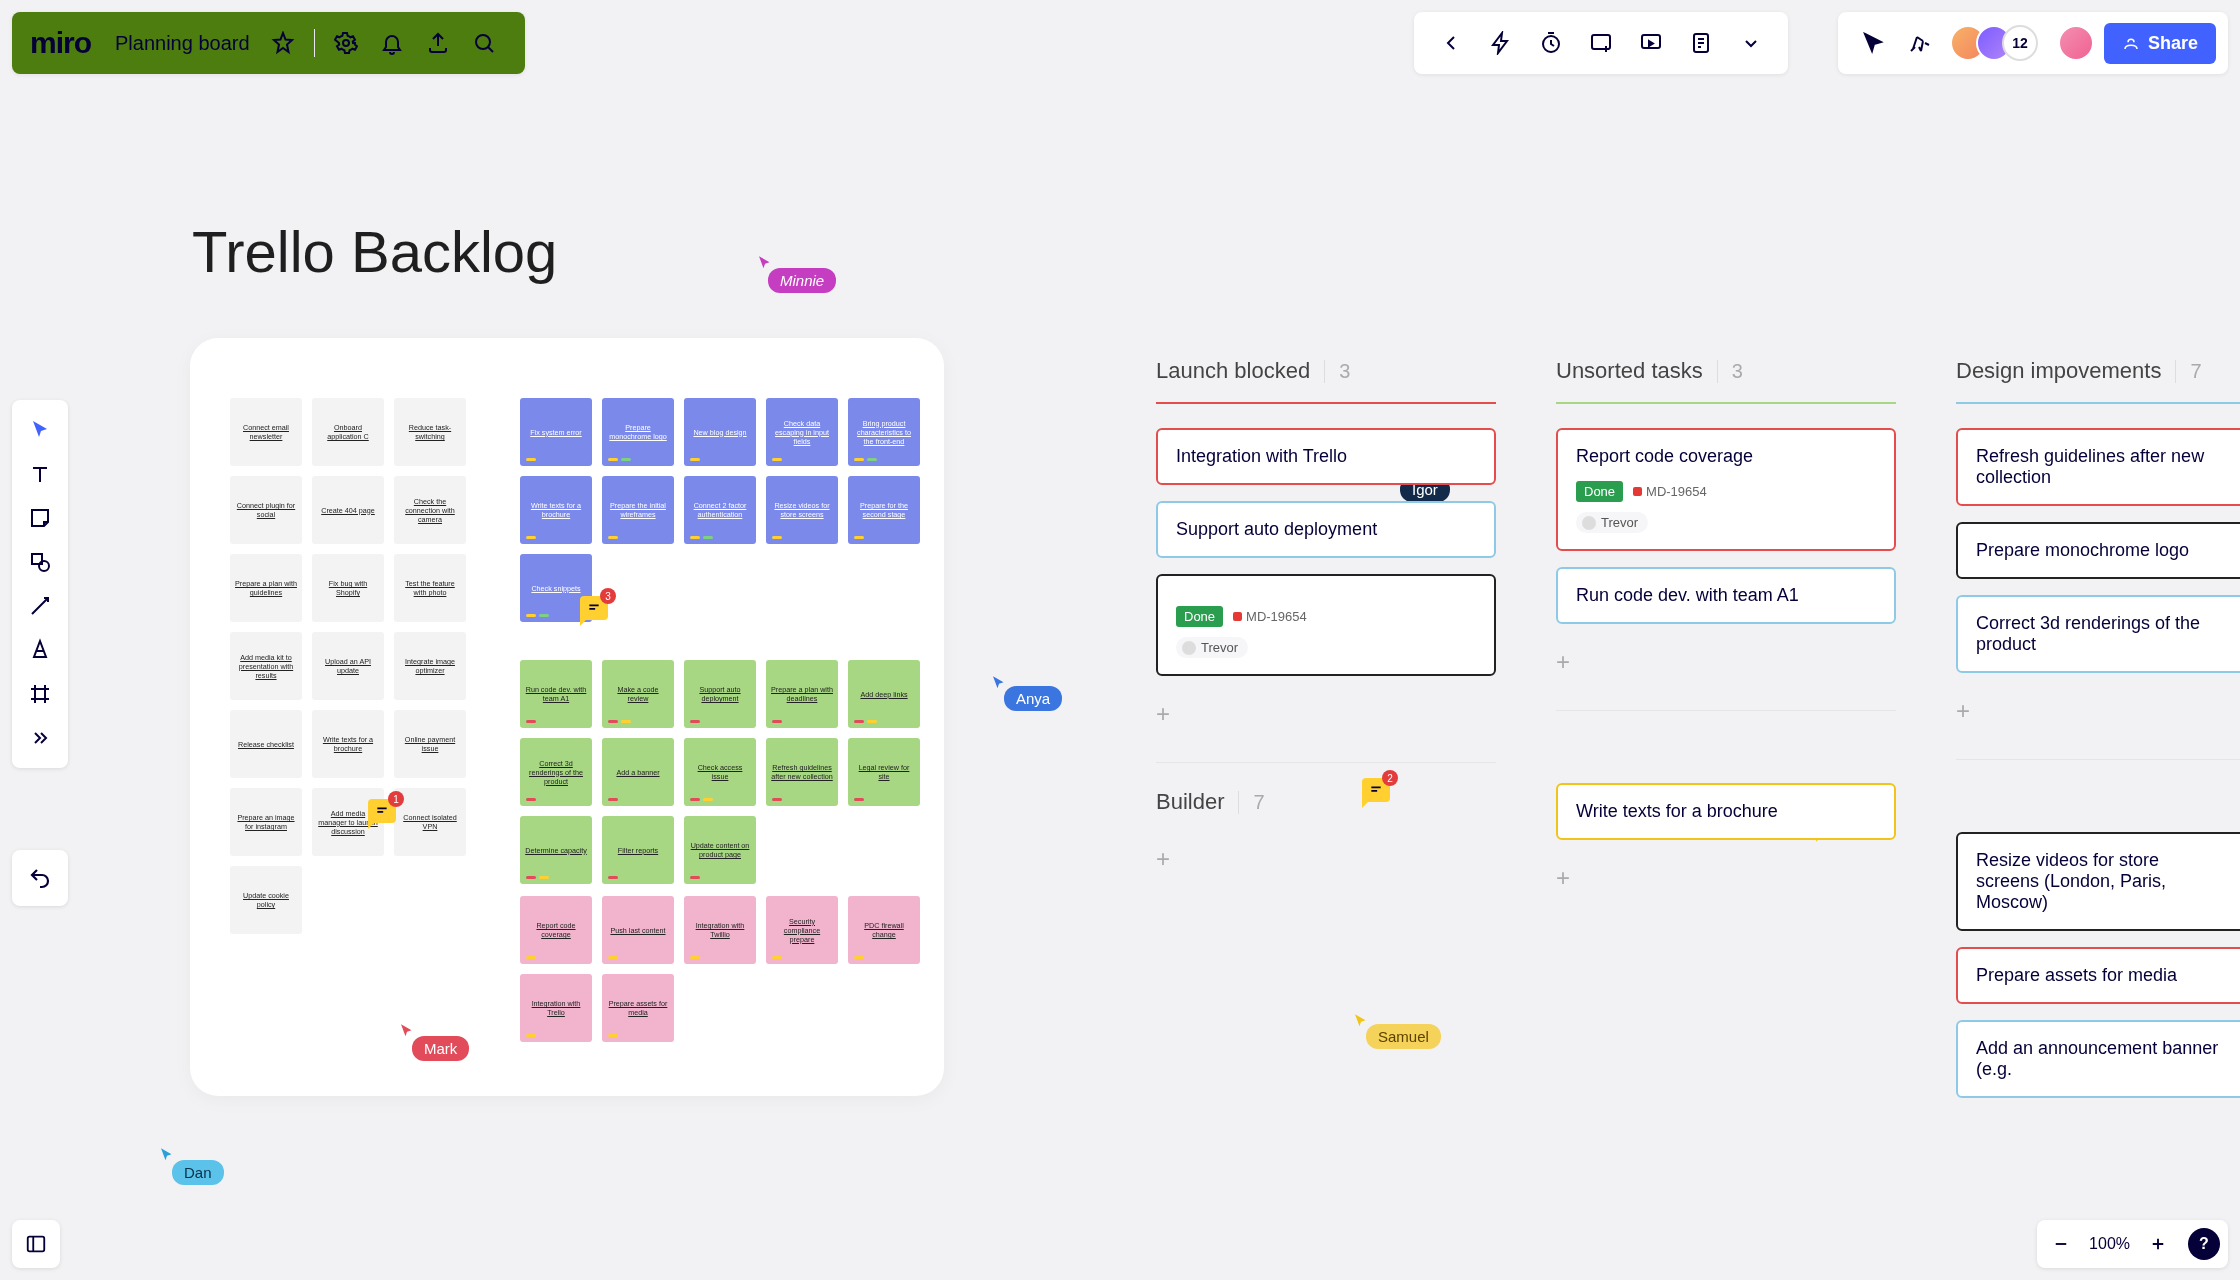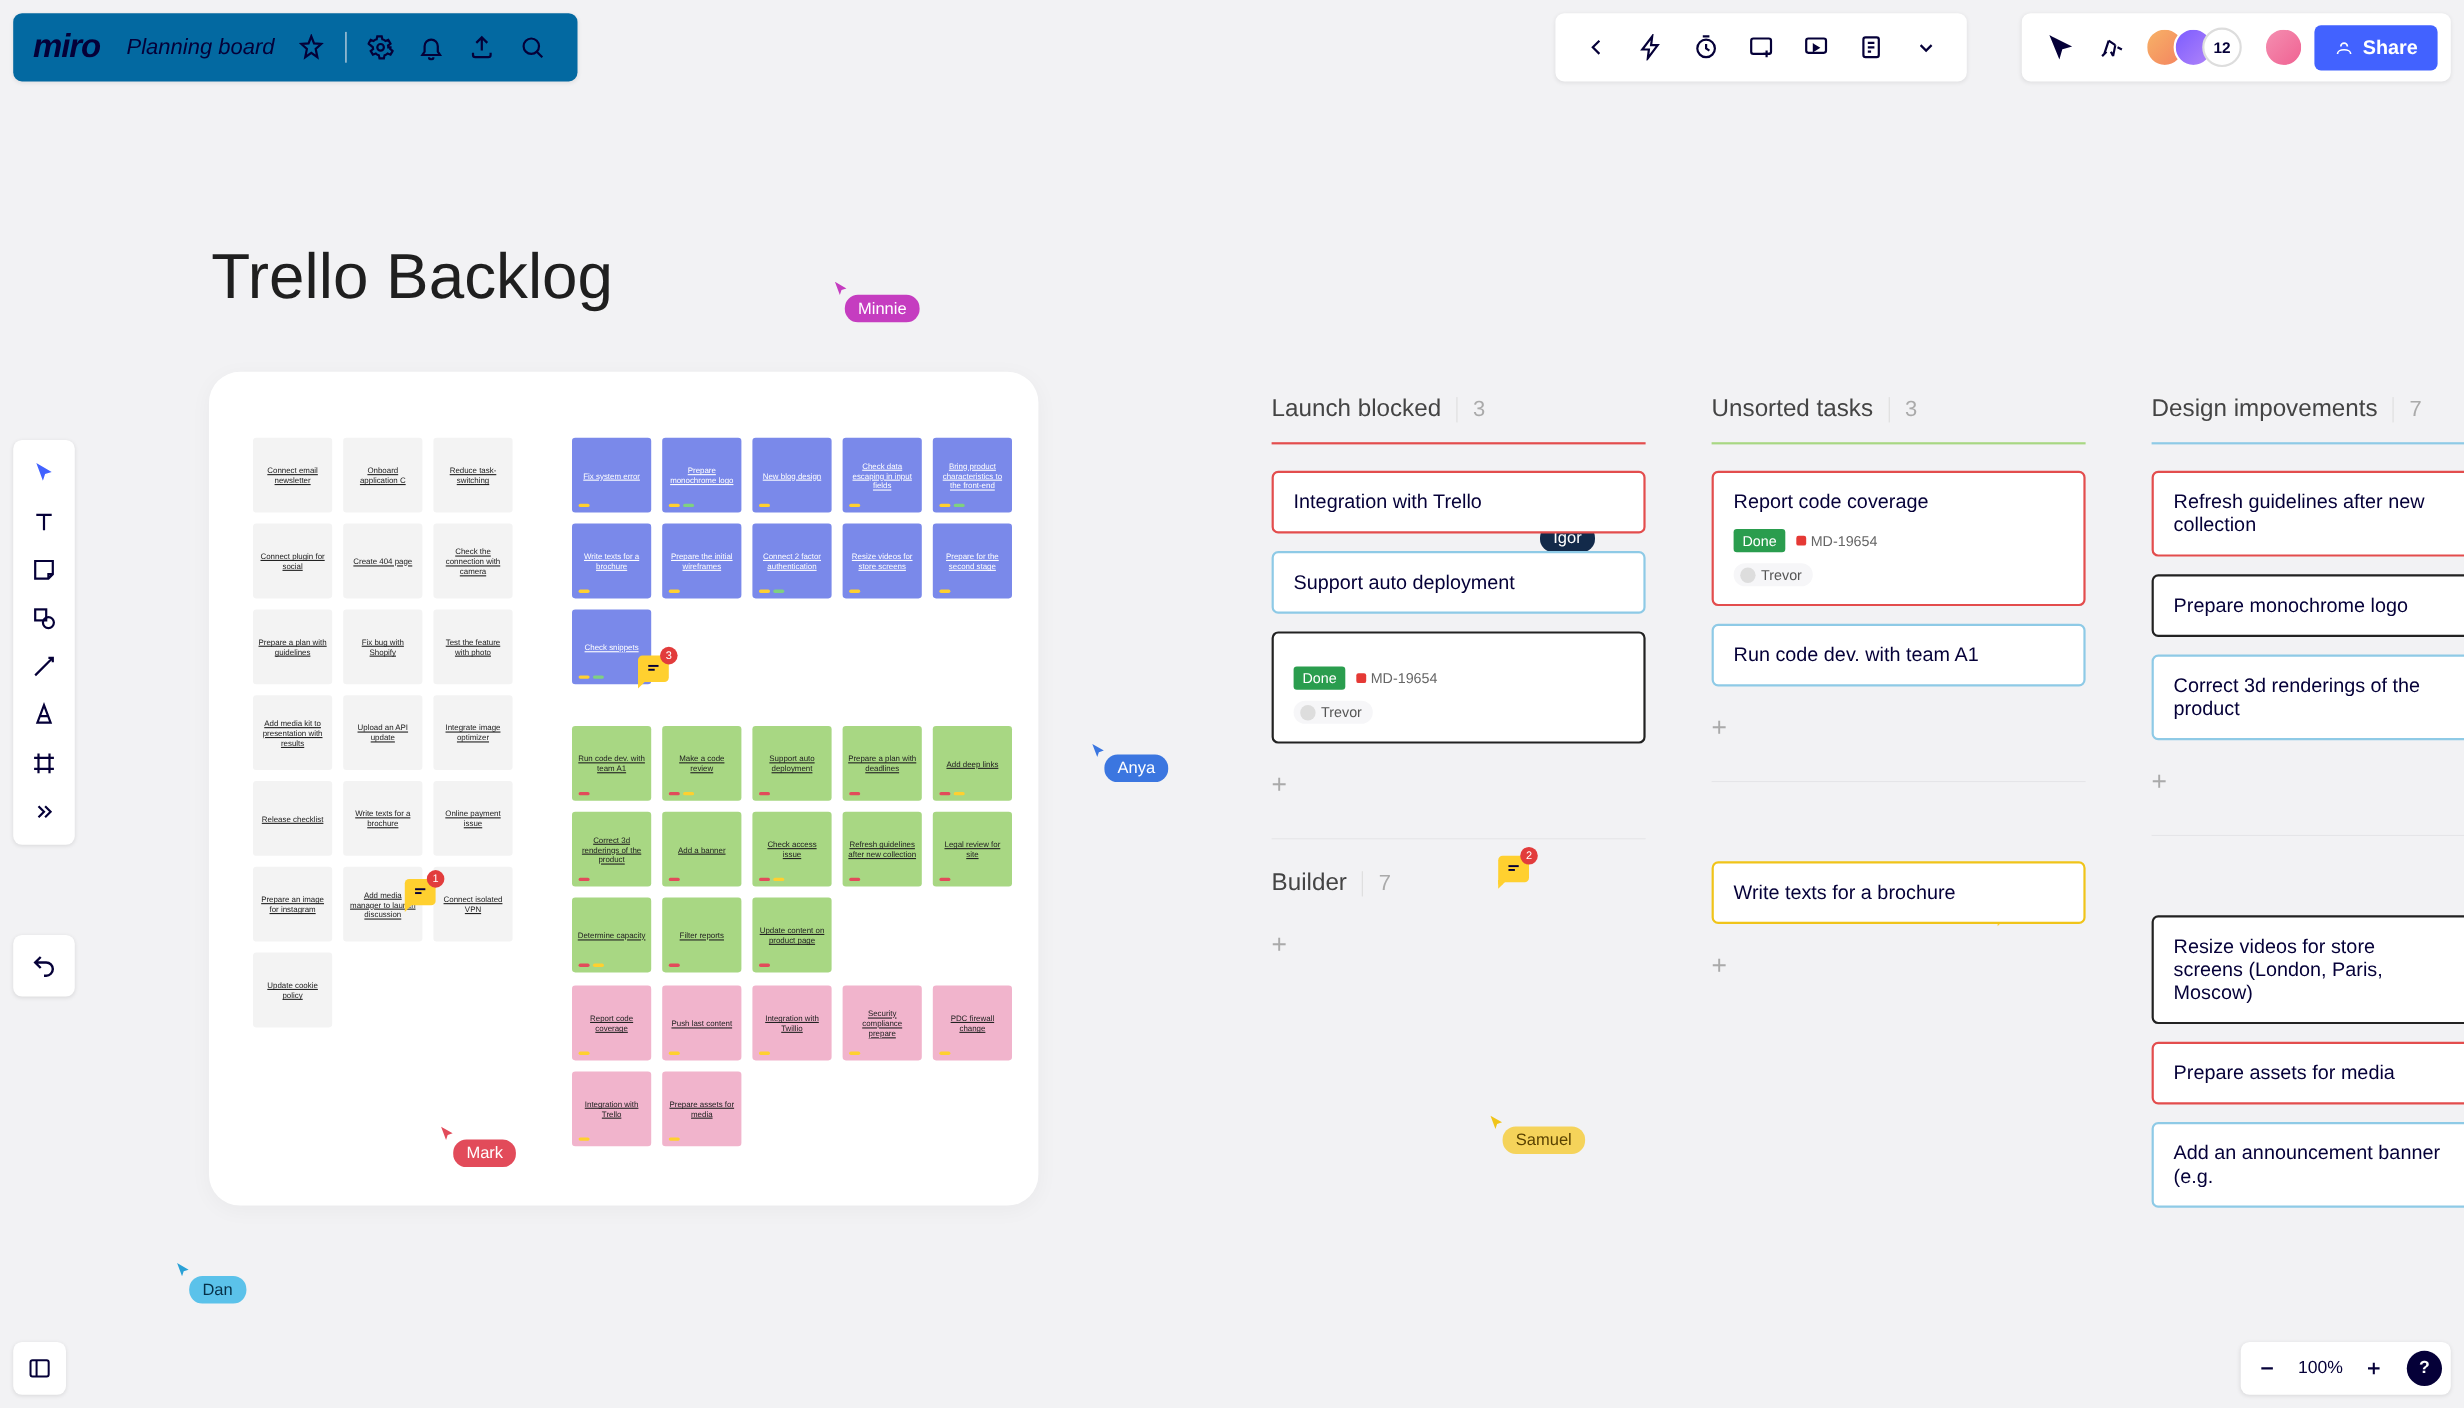--- a/index.html
+++ b/index.html
@@ -1,19 +1,19 @@
 <!DOCTYPE html>
 <html><head>
 <meta charset="utf-8">
 <style>
 * { box-sizing: border-box; margin: 0; padding: 0; }
 body { font-family: -apple-system, BlinkMacSystemFont, "Segoe UI", Helvetica, Arial, sans-serif; background:#f2f2f4; width:2240px; height:1280px; overflow:hidden; position:relative; color:#050038;}
 
 
-.hdr-left { position:absolute; top:12px; left:12px; height:62px; background:#0369a1; border-radius:8px; display:flex; align-items:center; padding:0 18px; box-shadow:0 1px 4px rgba(0,0,0,0.08);font-style:italic;}
+.hdr-left { position:absolute; top:12px; left:12px; height:62px; background:#4d7c0f; border-radius:8px; display:flex; align-items:center; padding:0 18px; box-shadow:0 1px 4px rgba(0,0,0,0.08);}
 .logo { font-size:30px; font-weight:900; letter-spacing:-1px; margin-right:24px;}
 .boardname { font-size:20px; font-weight:500; margin-right:10px;}
 .hdr-icn { width:34px; height:34px; display:flex; align-items:center; justify-content:center; margin:0 6px; cursor:pointer; color:#050038;}
 .hdr-icn svg { width:24px; height:24px; stroke:#050038; stroke-width:2; fill:none;}
 .divider { width:1px; height:28px; background:#e8e8ec; margin:0 8px;}
 
 
 .hdr-midright { position:absolute; top:12px; right:452px; height:62px; background:#fff; border-radius:8px; display:flex; align-items:center; padding:0 12px; box-shadow:0 1px 4px rgba(0,0,0,0.08);}
 .hdr-midright .hdr-icn { margin:0 8px;}
 
@@ -349,21 +349,21 @@
           <rect x="4" y="12" width="10" height="3"></rect>
         </svg>
         <div class="comment-count">1</div>
       </div>
   </div>
 
   <div class="cursor-wrap" style="left:756px; top:254px;">
     <svg class="cursor-svg" width="18" height="18" viewBox="0 0 24 24">
         <path d="M4 3l14 8-6 2-2 6z" fill="#c53dc0"></path>
       </svg>
-    <div class="cursor-label" style="left:12px; top:14px; background:#c53dc0;">Minnie</div>
+    <div class="cursor-label" style="left:12px; top:14px; background:#c53dc0;font-style:italic;">Minnie</div>
   </div>
   <div class="cursor-wrap" style="left:990px; top:674px;">
     <svg class="cursor-svg" width="18" height="18" viewBox="0 0 24 24">
         <path d="M4 3l14 8-6 2-2 6z" fill="#3b76e0"></path>
       </svg>
     <div class="cursor-label" style="left:14px; top:12px; background:#3b76e0;">Anya</div>
   </div>
   <div class="cursor-wrap" style="left:398px; top:1022px;">
     <svg class="cursor-svg" width="18" height="18" viewBox="0 0 24 24">
         <path d="M4 3l14 8-6 2-2 6z" fill="#e24b5a"></path>

